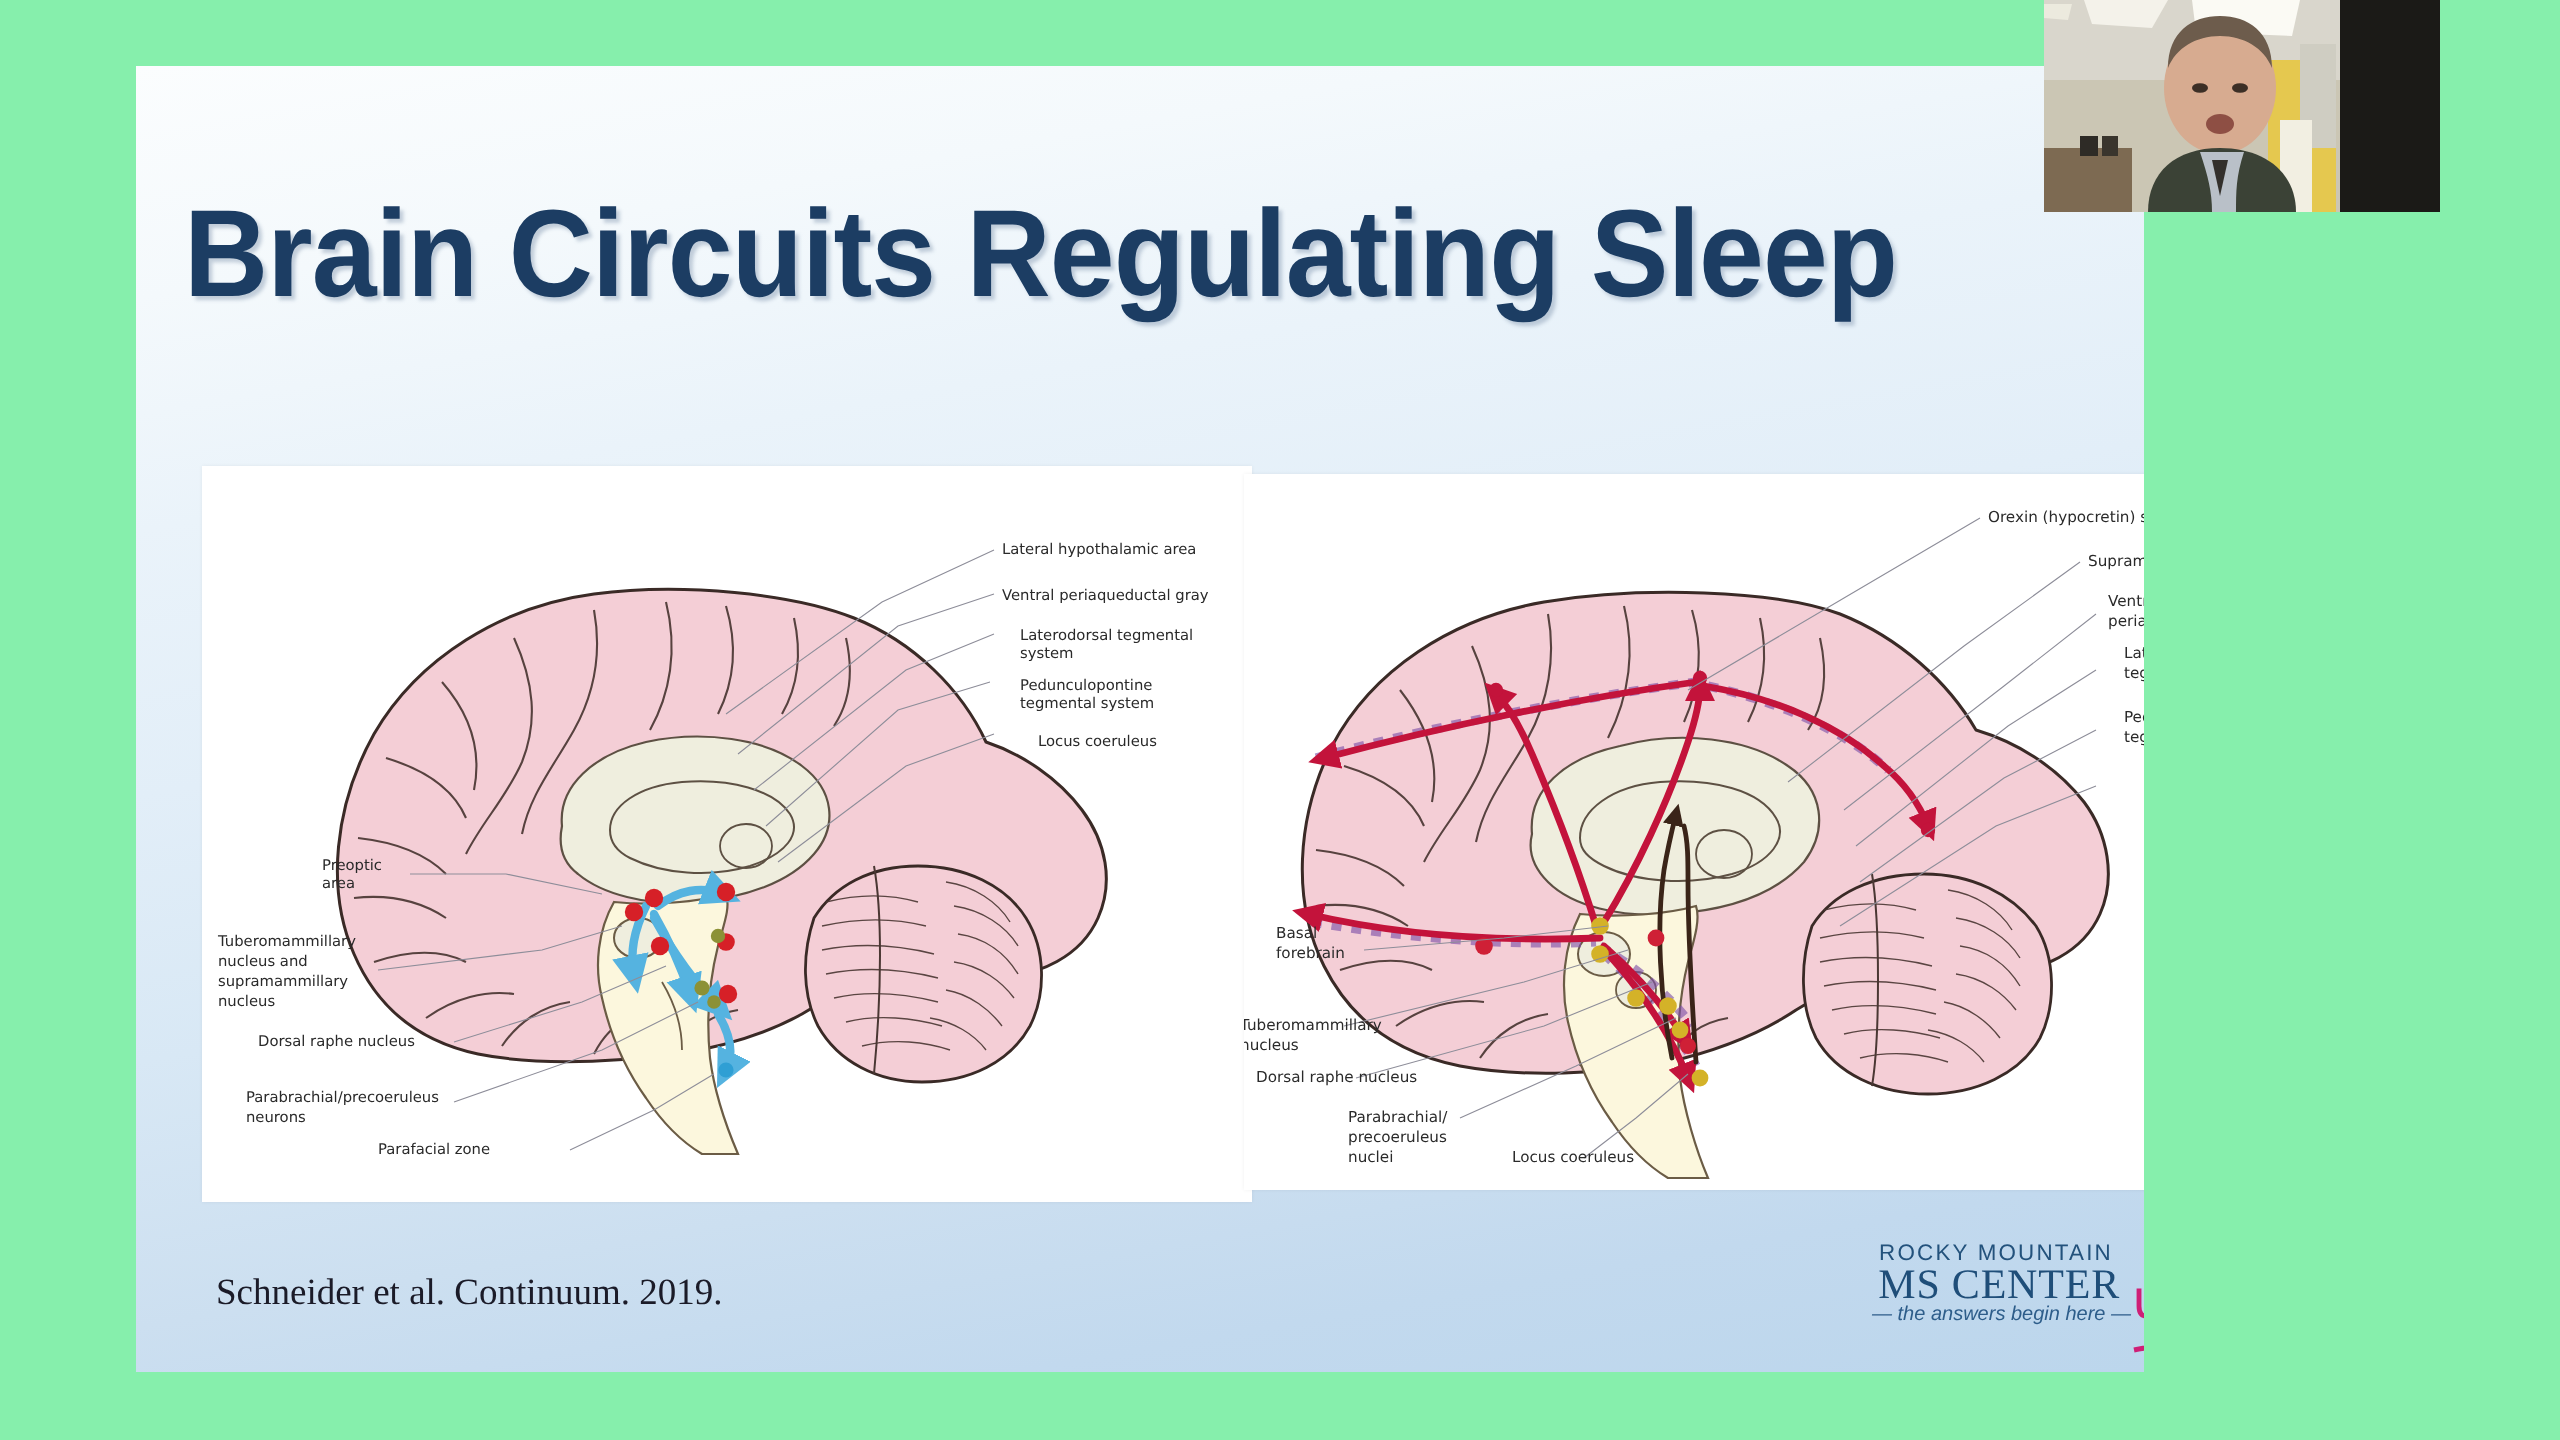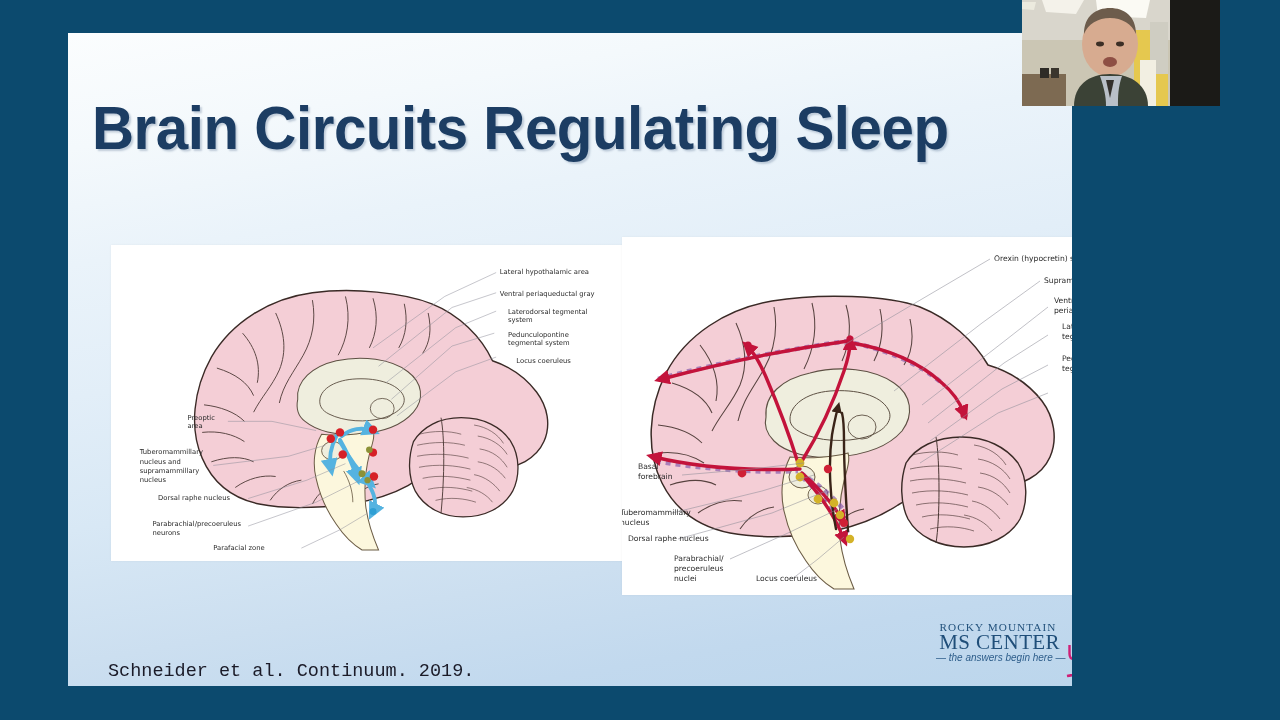--- a/index.html
+++ b/index.html
@@ -6,21 +6,21 @@
   html, body {
     margin: 0; padding: 0;
     background: #000;
     width: 1280px; height: 720px;
     overflow: hidden;
     font-family: "Liberation Sans", sans-serif;
   }
   #screen {
     position: relative;
     width: 1280px; height: 720px;
-    background: #0c4a6e;
+    background: #86efac;
     overflow: hidden;
   }
   
   #slide {
     position: absolute;
     left: 68px; top: 33px;
     width: 1004px; height: 653px;
     background: linear-gradient(170deg,
         #fbfdfe 0%, #f4f9fc 14%, #eaf3fa 28%,
         #e2eef8 44%, #d8e8f5 60%, #ccdff0 76%,
@@ -42,38 +42,38 @@
     transform: scaleX(0.94);
     transform-origin: left center;
   }
 
   
   .fig-panel {
     position: absolute;
     background: #ffffff;
     box-shadow: 0 0 2px rgba(0,0,0,0.06);
   }
-  #fig-left  { left: 33px;  top: 212px; width: 525px; height: 316px; margin-left: 10px; }
+  #fig-left  { left: 33px;  top: 200px; width: 525px; height: 368px; }
   #fig-right { left: 554px; top: 204px; width: 549px; height: 358px; }
 
   .fig-svg { display:block; width:100%; height:100%; }
 
   .lbl {
     font-family: "DejaVu Sans", sans-serif;
     font-size: 7.4px;
     fill: #2a2a2a;
   }
   .lbl-r { font-size: 7.6px; }
   .leader { stroke: #8d8d99; stroke-width: 0.55; fill: none; }
 
   
   #citation {
     position: absolute;
-    left: 40px; top: 628px;
-    font-family: Liberation Mono, monospace;
+    left: 40px; top: 604px;
+    font-family: Liberation Serif, serif;
     font-size: 18.5px;
     color: #1b1b28;
     white-space: nowrap;
   }
   #logo-row {
     position: absolute;
     left: 740px; top: 586px;
     width: 250px; height: 62px;
   }
   
@@ -88,21 +88,21 @@
     color: #2c2c3a;
     line-height: 1.22;
     white-space: nowrap;
   }
   
   #logo-rmmsc {
     position: absolute; left: 128px; top: 2px;
     width: 124px; text-align: center; color: #1f4e79;
   }
   #logo-rmmsc .rm1 {
-    font-family: Liberation Serif, serif;
+    font-family: Liberation Sans, sans-serif;
     font-size: 11.2px; letter-spacing: 1.1px;
     color: #23527c;
   }
   #logo-rmmsc .rm2 {
     font-family: "Liberation Serif", serif;
     font-size: 21px; letter-spacing: 0.4px;
     line-height: 1.02;
     color: #1f4e79;
     margin-top: -1px;
     text-align: right;

